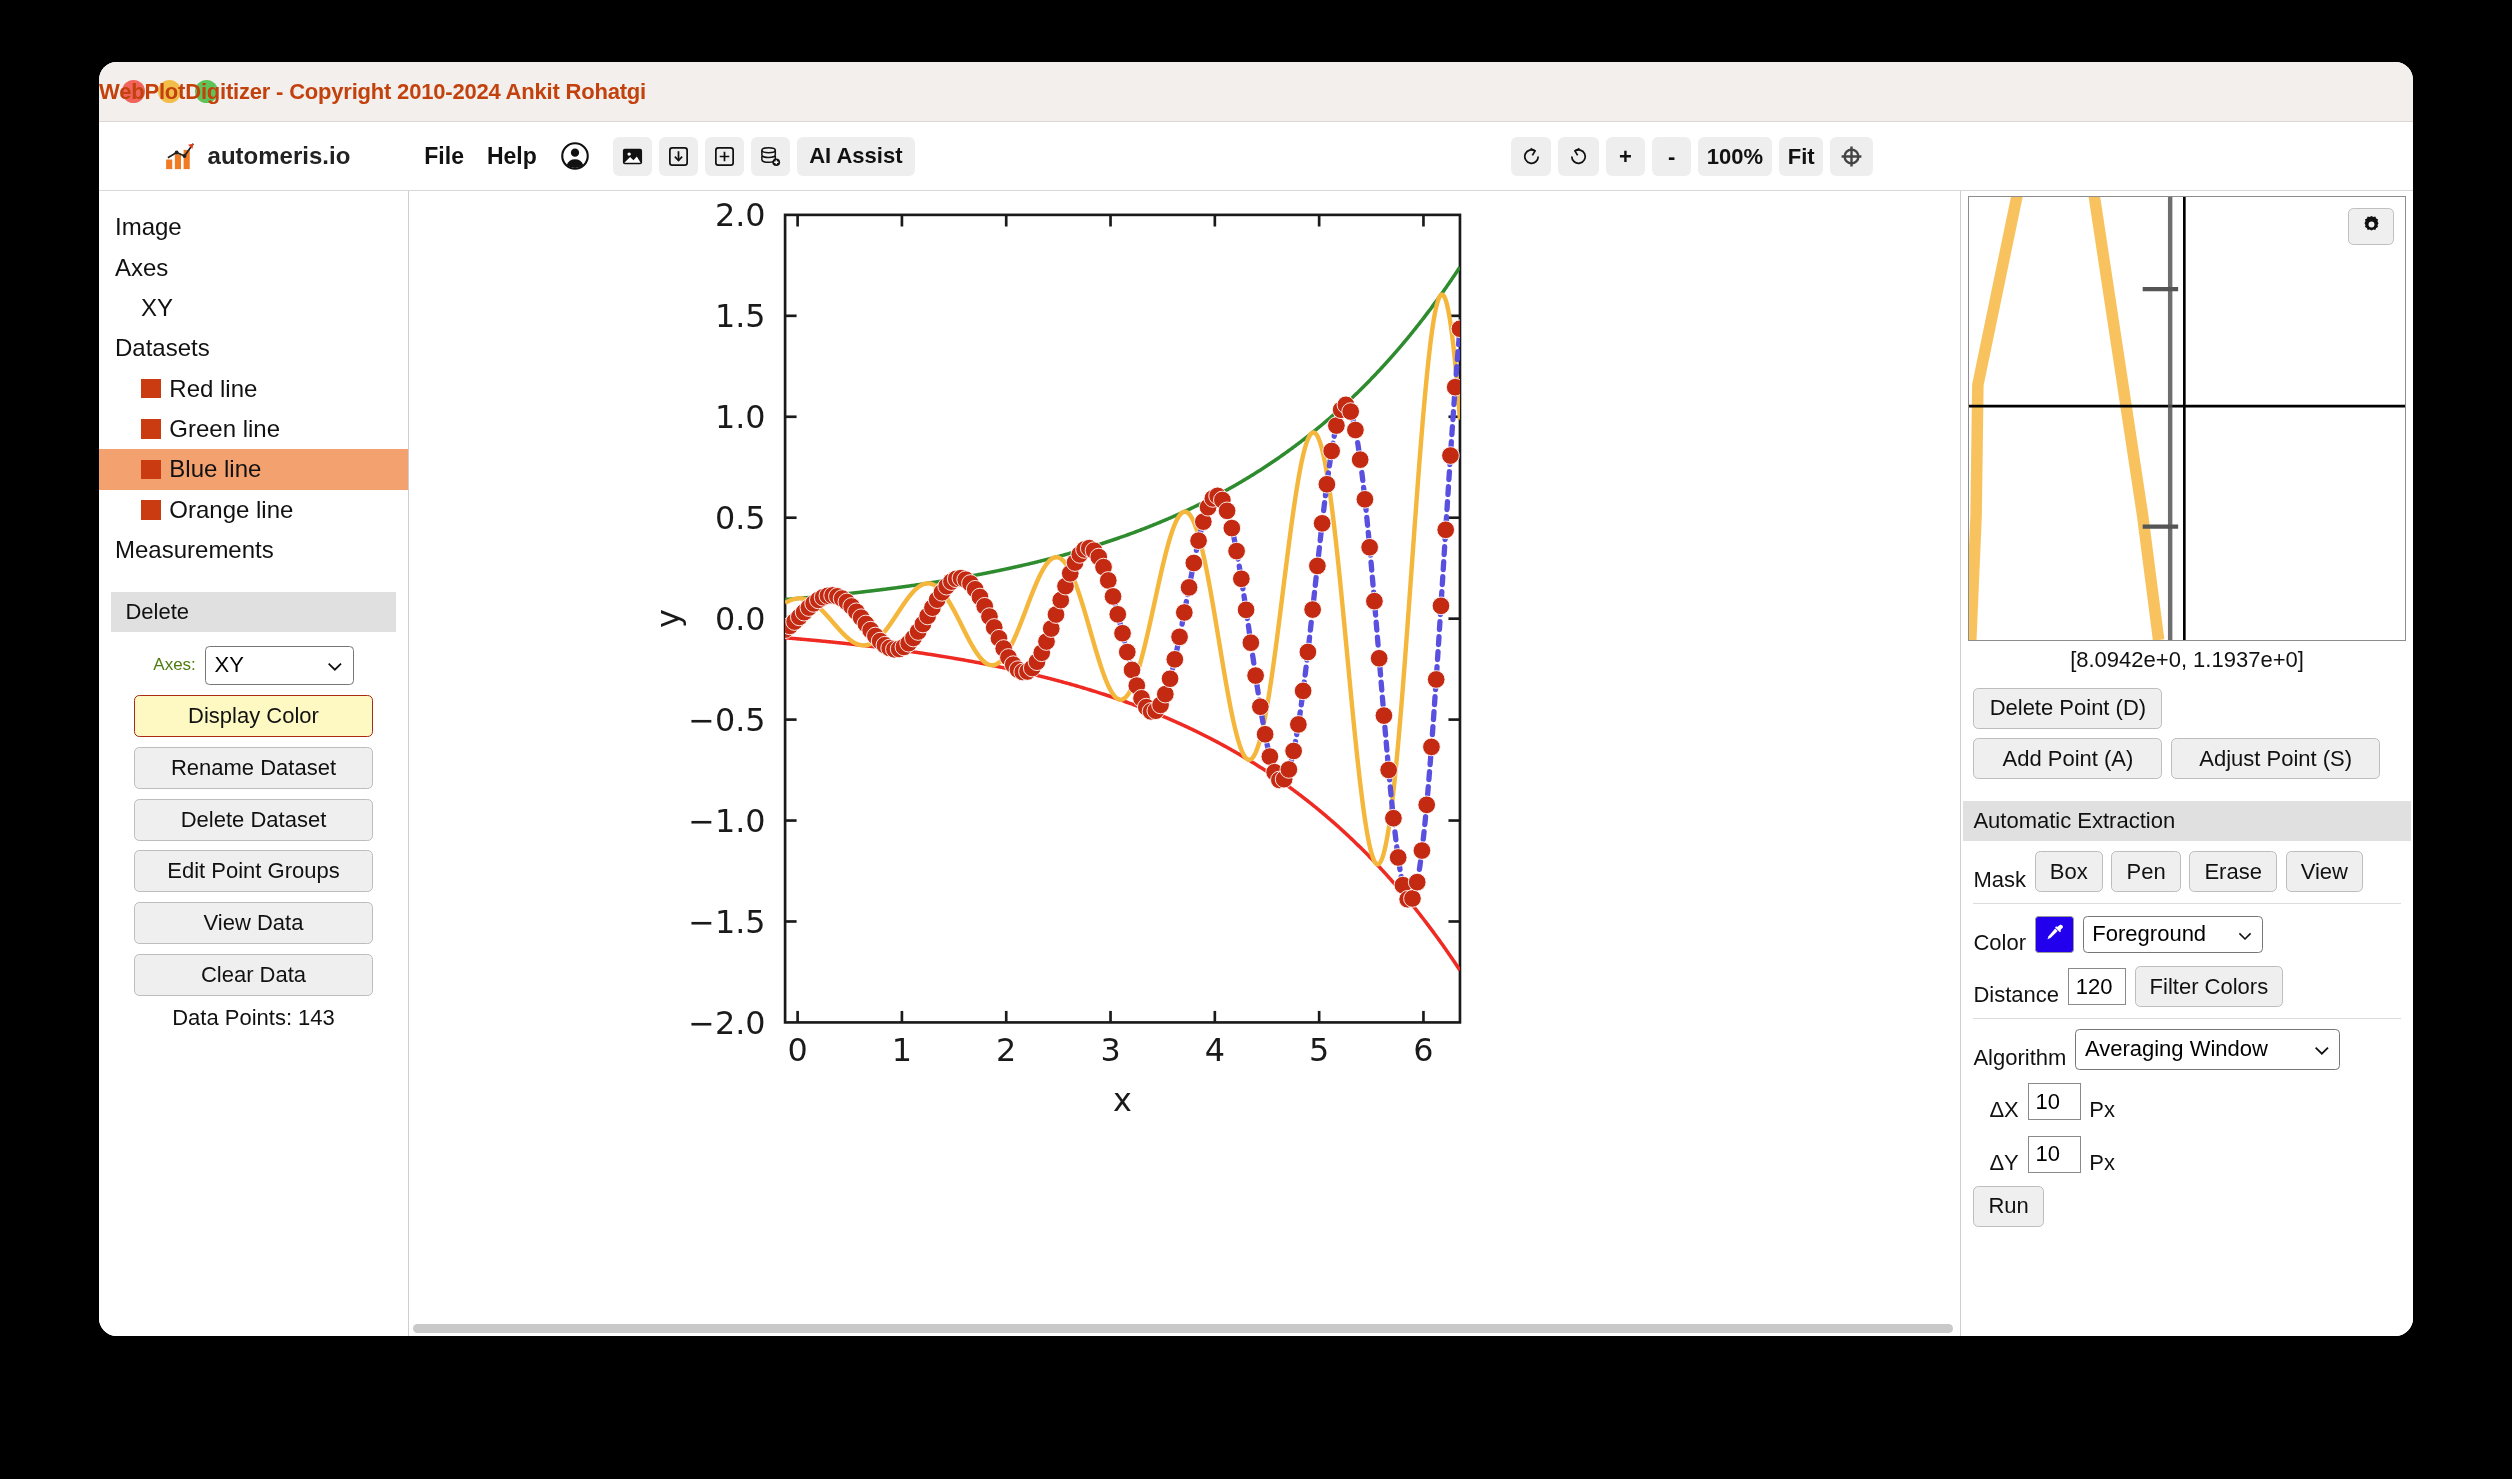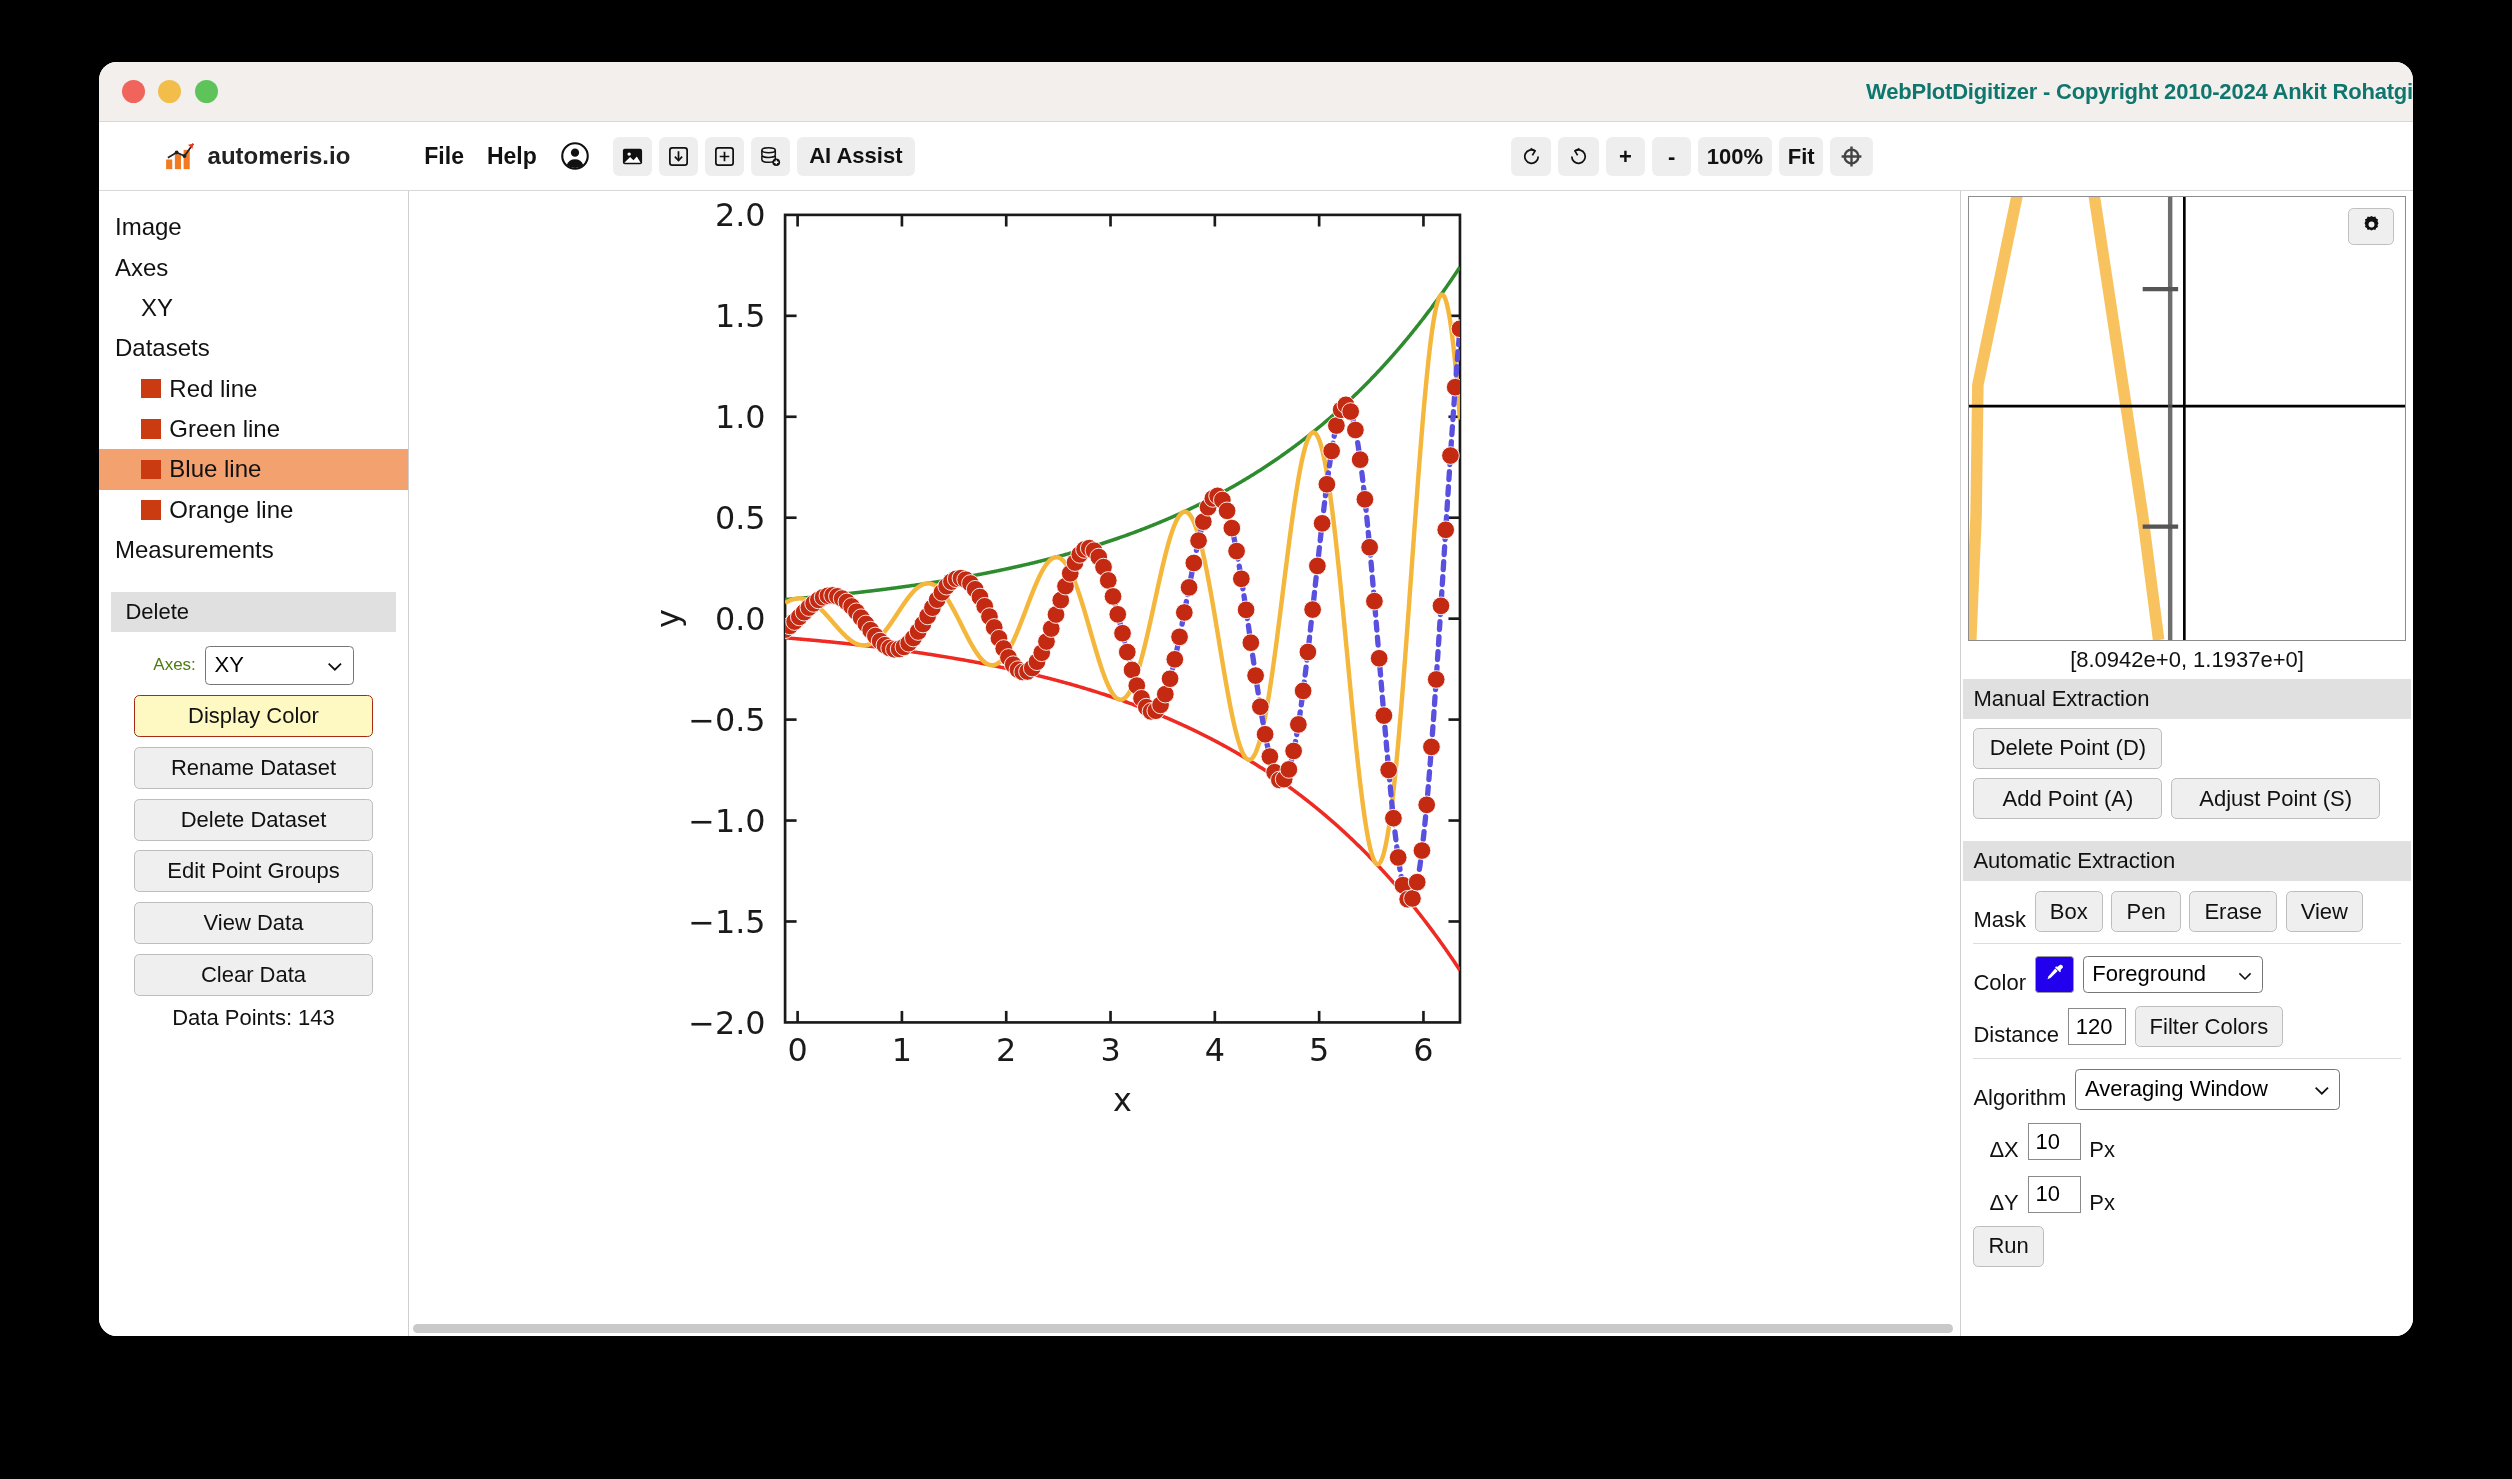--- a/index.html
+++ b/index.html
@@ -24,22 +24,22 @@
     height:60px; flex:0 0 60px;
     background:#f3efed;
     border-bottom:0.9px solid #dcd7d5;
     display:flex; align-items:center;
     position:relative;
   }
   .traffic { display:flex; gap:13.3px; margin-left:23px; }
   .dot { width:23px; height:23px; border-radius:50%; }
   .dot.red{background:#f1645c;} .dot.yellow{background:#f2bd49;} .dot.green{background:#5ec45a;}
   .title-text {
-    position:absolute; left:0; right:0; text-align:right;
-    font-size:22px; font-weight:bold; color:#0f766e;
+    position:absolute; left:0; right:0; text-align:left;
+    font-size:22px; font-weight:bold; color:#c2410c;
     letter-spacing:-0.2px;
   }
   
   .toolbar {
     height:69px; flex:0 0 69px;
     background:#fff; display:flex; align-items:center;
     border-bottom:0.9px solid #d8d8d8;
     position:relative;
     font-weight:bold;
   }
@@ -534,21 +534,20 @@
           <span>
             <svg width="21" height="21" viewBox="0 0 24 24">
               <path d="M12 2.2 l2.1 1.1 2.3-.5 .9 2.2 2.1 1.1 -.5 2.3 1.1 2.1 -1.1 2.1 .5 2.3 -2.1 1.1 -.9 2.2 -2.3-.5 -2.1 1.1 -2.1-1.1 -2.3 .5 -.9-2.2 -2.1-1.1 .5-2.3 -1.1-2.1 1.1-2.1 -.5-2.3 2.1-1.1 .9-2.2 2.3 .5 Z" fill="#111"></path>
               <circle cx="12" cy="12" r="3.4" fill="#efefef"></circle>
             </svg>
           </span>
         </div>
       </div>
       <div class="coords">[8.0942e+0, 1.1937e+0]</div>
 
-      <div class="sec-head">Manual Extraction</div>
       <div class="sec-body">
         <div class="row">
           <div class="sbtn" style="width:189px">Delete Point (D)</div>
         </div>
         <div class="row">
           <div class="sbtn" style="width:189px">Add Point (A)</div>
           <div class="sbtn" style="width:209px">Adjust Point (S)</div>
         </div>
       </div>
 

